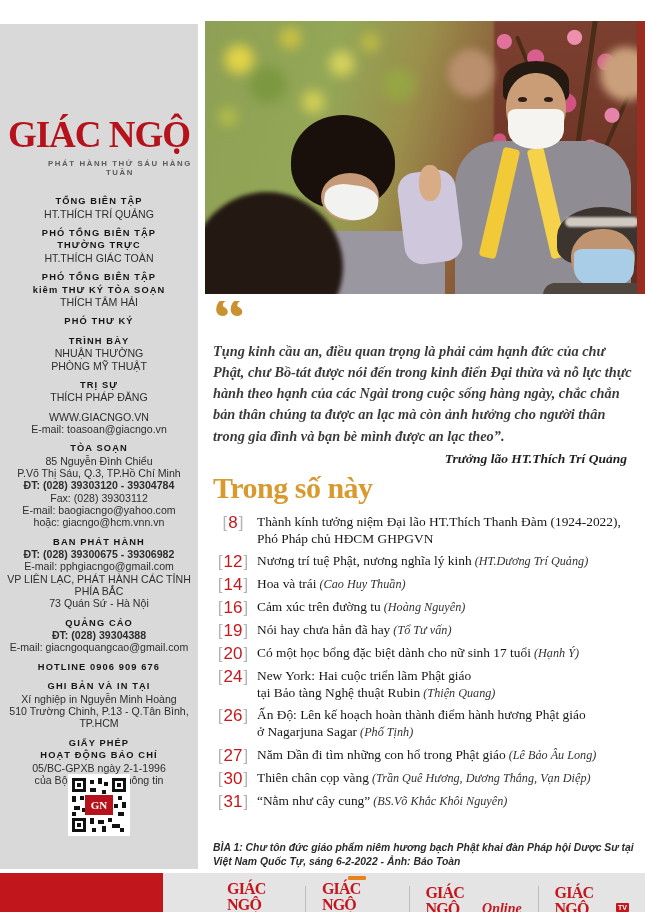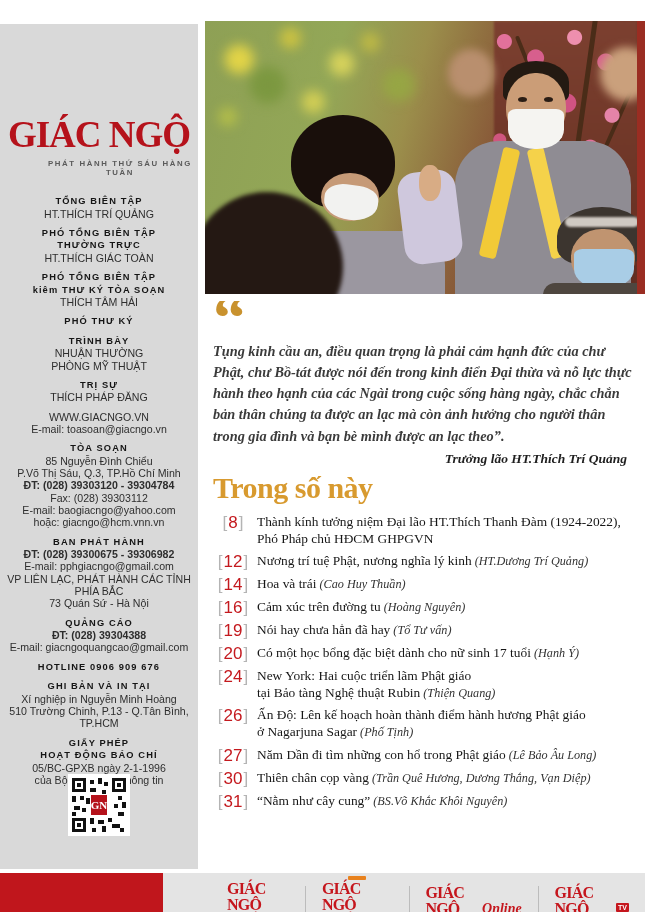--- a/index.html
+++ b/index.html
@@ -15,21 +15,21 @@
   .sidebar{position:absolute;left:0;top:3px;width:198px;height:845px;background:var(--sidebar-bg);text-align:center;}
   .logo{margin-top:92px;font-family:"Liberation Serif",serif;font-weight:bold;font-size:37px;letter-spacing:-1px;color:var(--brand-red);line-height:1;}
   .logo-tagline{margin-top:6px;font-size:7.8px;letter-spacing:1.6px;color:#5a5a5a;font-weight:bold;padding-left:42px;}
   .m-secs{margin-top:18px;}
   .m-sec{margin-bottom:7px;}
   .m-h{font-size:9.3px;font-weight:bold;letter-spacing:1.1px;color:#151515;line-height:12.5px;}
   .m-v{font-size:10.6px;color:#2e2e2e;line-height:12.3px;}
   .m-b{font-weight:bold;}
   .qr{position:absolute;left:50%;transform:translateX(-50%);top:750px;width:62px;height:62px;background:#fff;padding:4px;}
   .qr svg{display:block;width:54px;height:54px;}
-  .qr-gn{position:absolute;left:50%;top:50%;transform:translate(-50%,-50%);width:16px;height:20px;background:#b5121b;color:#fff;font-family:"Liberation Serif",serif;font-size:11px;font-weight:bold;display:flex;align-items:center;justify-content:center;}
+  .qr-gn{position:absolute;left:50%;top:50%;transform:translate(-50%,-50%);width:28px;height:20px;background:#b5121b;color:#fff;font-family:"Liberation Serif",serif;font-size:11px;font-weight:bold;display:flex;align-items:center;justify-content:center;}
 
   
   .photo{position:absolute;left:205px;top:0;width:432px;height:273px;overflow:hidden;background:#7b5a38;}
   .photo *{position:absolute;}
   .ph-base{inset:0;background:linear-gradient(105deg,#8ea055 0%,#93a757 28%,#9b8e4b 45%,#8a5e3a 62%,#74392a 78%,#6c3124 100%);}
   .ph-bokeh{left:0;top:0;width:66%;height:78%;filter:blur(6px);background-image:
     radial-gradient(circle at 12% 18%,rgba(230,214,70,.95) 0 14px,transparent 15px),
     radial-gradient(circle at 30% 8%,rgba(214,200,62,.85) 0 10px,transparent 11px),
     radial-gradient(circle at 48% 20%,rgba(226,218,92,.85) 0 12px,transparent 13px),
     radial-gradient(circle at 8% 45%,rgba(190,198,70,.75) 0 9px,transparent 10px),
@@ -334,20 +334,24 @@
         </div>
         <div class="toc-row">
           <span class="toc-num">31</span>
           <div class="toc-text">
             <div class="toc-line">“Nằm như cây cung”<span class="toc-author"> (BS.Võ Khắc Khôi Nguyên)</span></div>
           </div>
         </div>
       </div>
   </section>
 
+  <p class="caption">
+    <span class="cap-label">BÌA 1:</span>
+    <span class="cap-text">Chư tôn đức giáo phẩm niêm hương bạch Phật khai đàn Pháp hội Dược Sư tại Việt Nam Quốc Tự, sáng 6-2-2022 - Ảnh: Bảo Toàn</span>
+  </p>
 
   <div class="footer-red"></div>
   <div class="footer-gray">
     <div id="brand-list" style="display:flex;align-items:center;">
         <div class="brand">
           <div class="brand-mark hidden"></div>
           <div class="brand-row">
             <span class="brand-name">GIÁC NGỘ</span>
           </div>
           <div class="brand-tagline">Phát hành thứ 6 hàng tuần</div>

